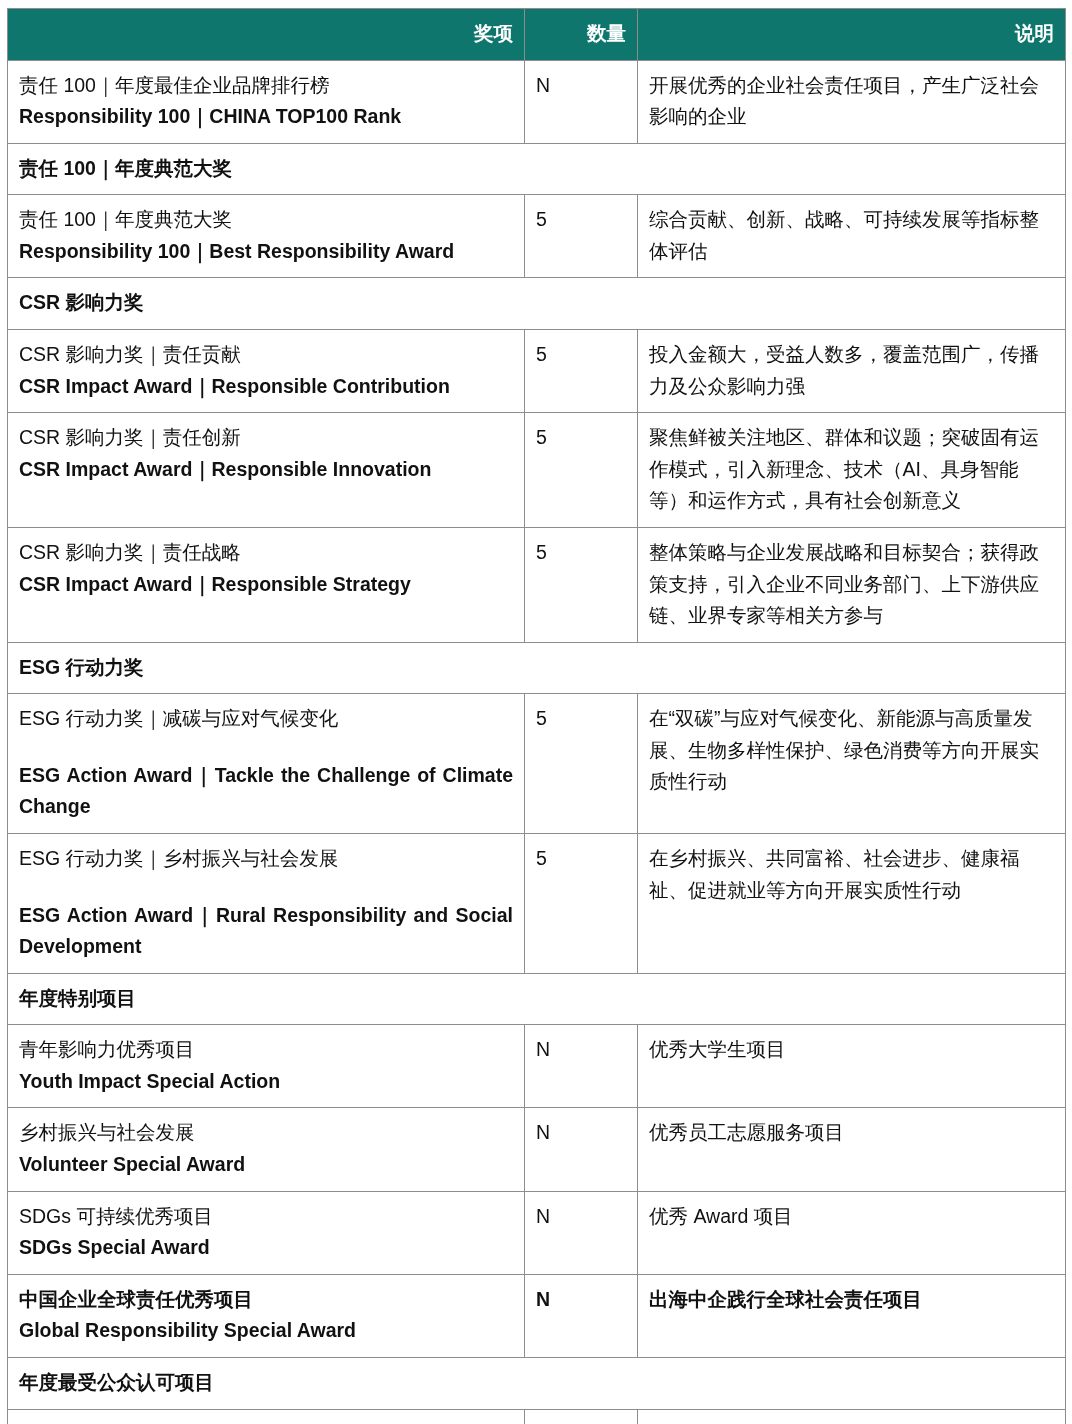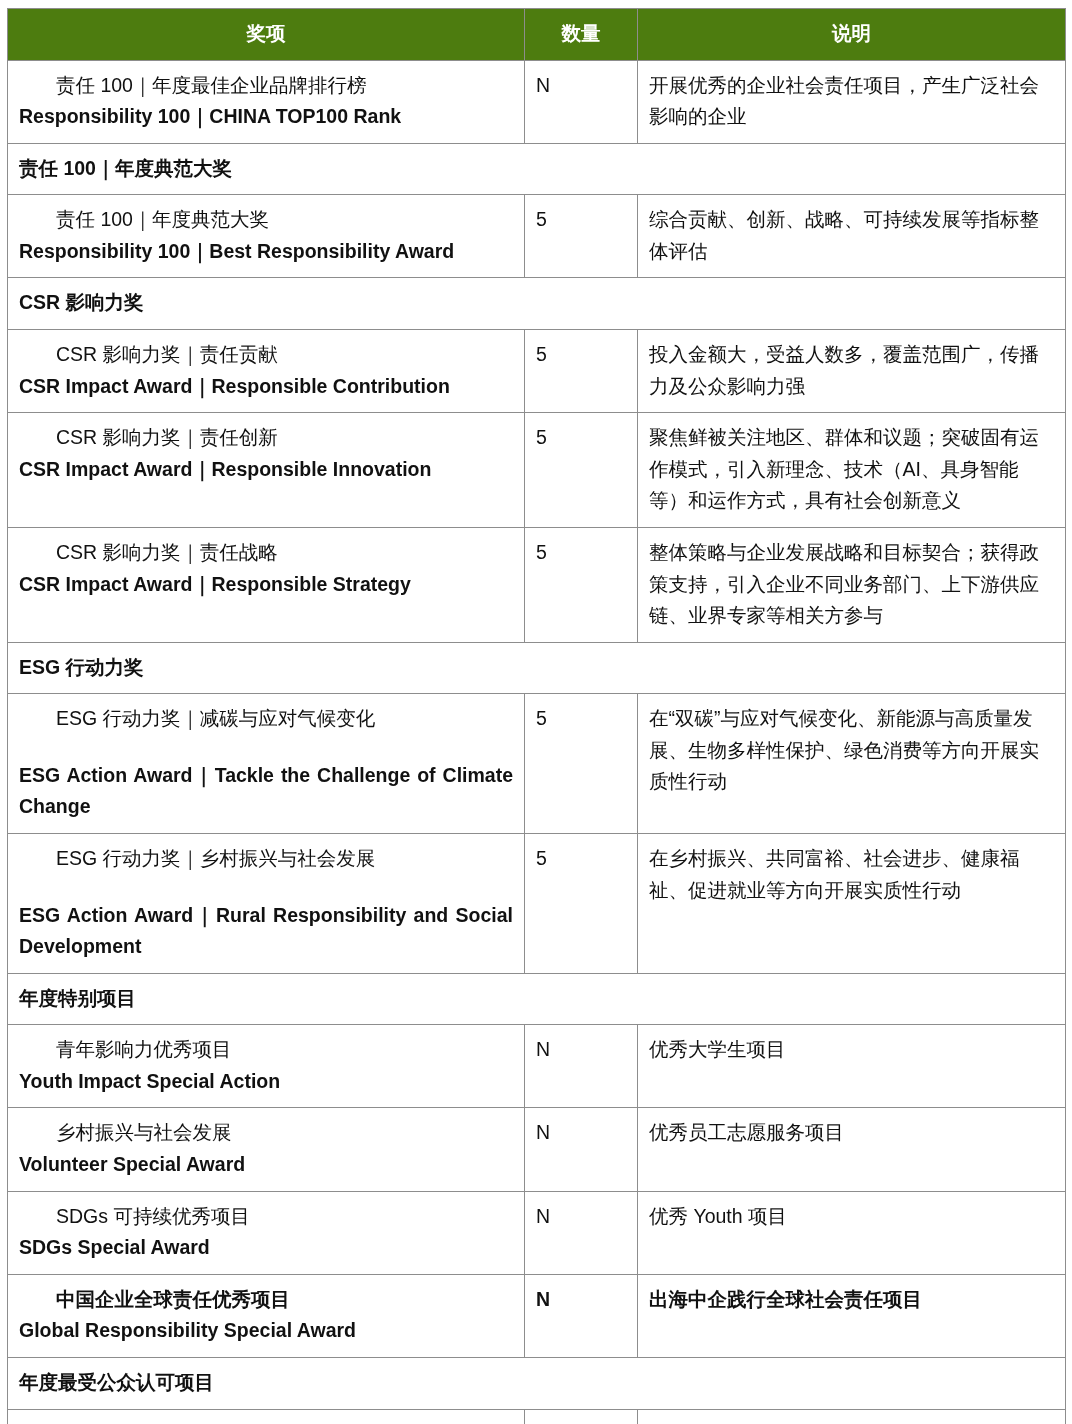--- a/index.html
+++ b/index.html
@@ -23,36 +23,36 @@
   #awards-table col.c-desc  { width: 428px; }
 
   #awards-table th, #awards-table td {
     border: 1px solid #8d8d8d;
     vertical-align: top;
     padding: 9px 11px 10px 11px;
     font-size: 19.5px;
     line-height: 1.62;
   }
   thead th {
-    background: #4d7c0f;
+    background: #0f766e;
     color: #ffffff;
     font-weight: bold;
     font-size: 21px;
     padding-top: 10px;
     padding-bottom: 11px;
-    text-align: center;
+    text-align: right;
     border-color: #6d3285;
   }
   tr.section-row td {
     font-weight: bold;
     font-size: 20px;
     padding-top: 8px;
     padding-bottom: 9px;
   }
-  td.cell-award .line-cn { display: block; margin-left: 37px; }
+  td.cell-award .line-cn { display: block; }
   td.cell-award .line-en { display: block; font-weight: bold; }
   td.cell-award.justify .line-en {
     text-align: justify;
     text-align-last: justify;
     margin-top: 25px;
   }
   td.bold-row, tr.bold-row td { font-weight: bold; }
   td.cell-qty { font-size: 19.5px; }
   td.cell-desc { font-size: 19.5px; }
 </style>
@@ -156,21 +156,21 @@
         </td>
         <td class="cell-qty">N</td>
         <td class="cell-desc">优秀员工志愿服务项目</td>
       </tr>
       <tr>
         <td class="cell-award">
           <span class="line-cn">SDGs 可持续优秀项目</span>
           <span class="line-en">SDGs Special Award</span>
         </td>
         <td class="cell-qty">N</td>
-        <td class="cell-desc">优秀 Youth 项目</td>
+        <td class="cell-desc">优秀 Award 项目</td>
       </tr>
       <tr class="bold-row">
         <td class="cell-award">
           <span class="line-cn">中国企业全球责任优秀项目</span>
           <span class="line-en">Global Responsibility Special Award</span>
         </td>
         <td class="cell-qty">N</td>
         <td class="cell-desc">出海中企践行全球社会责任项目</td>
       </tr>
       <tr class="section-row">

